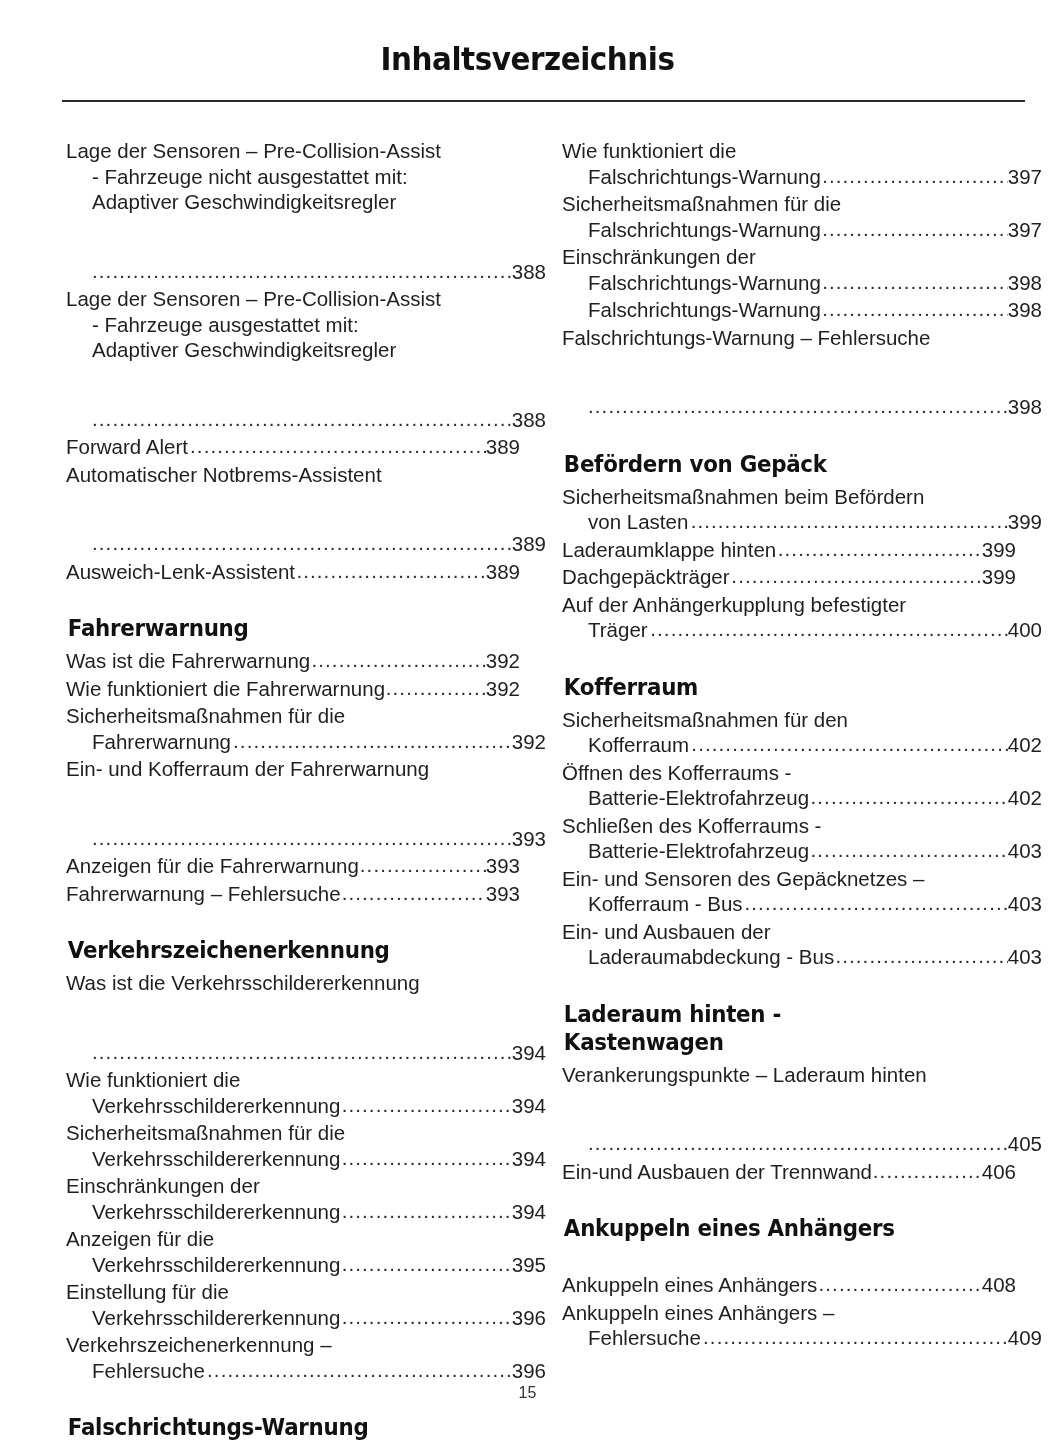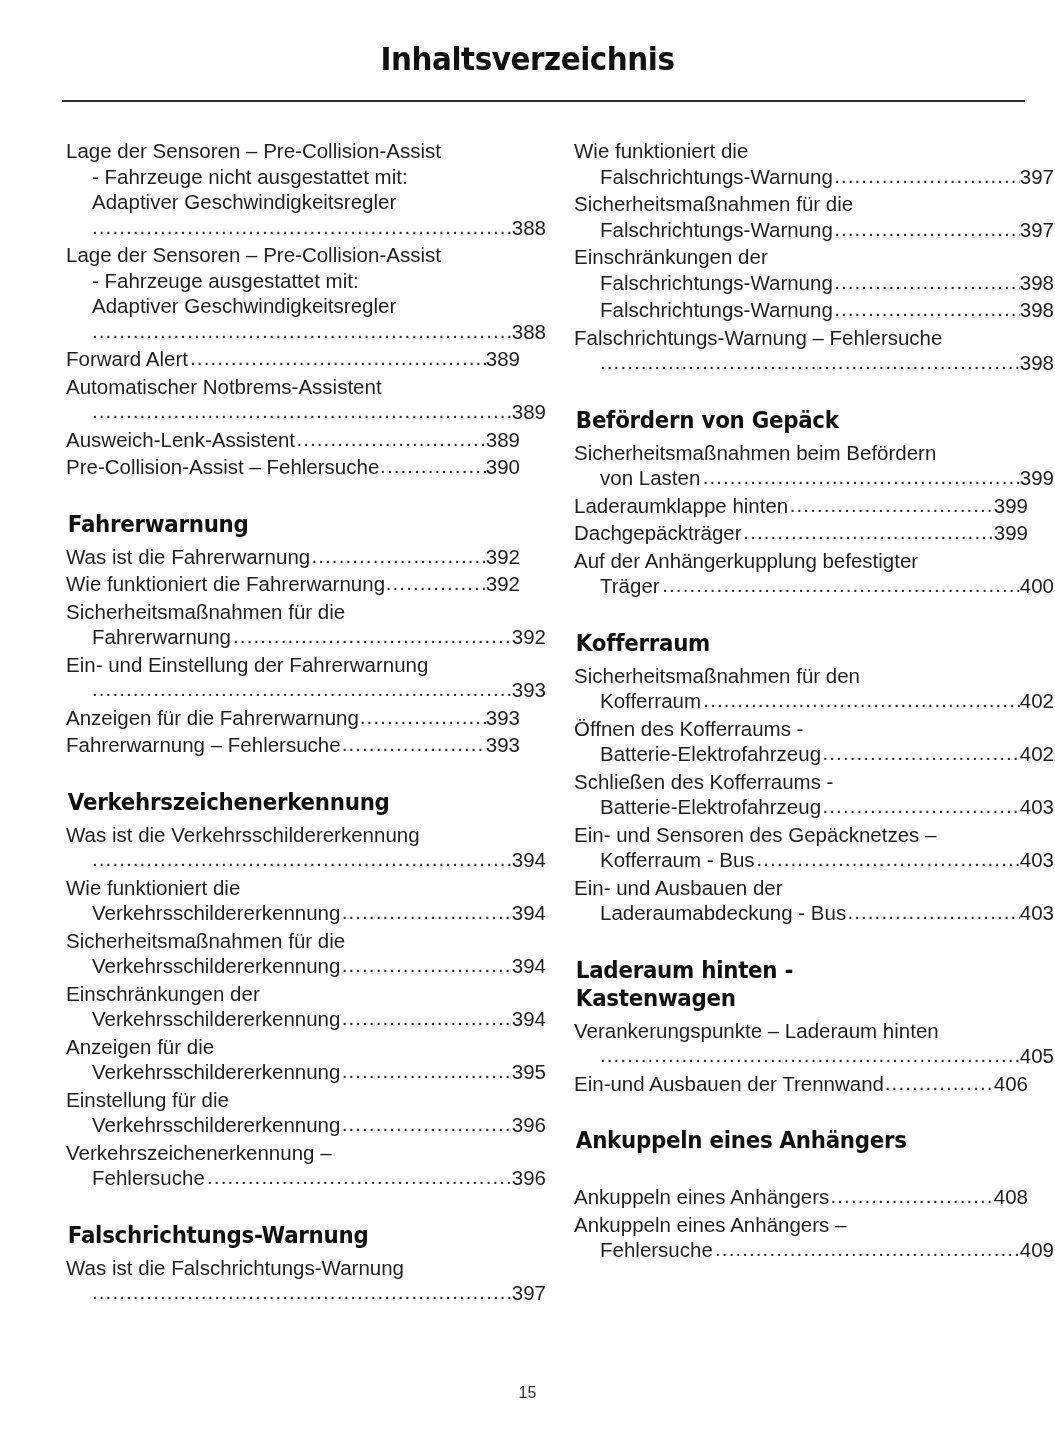--- a/index.html
+++ b/index.html
@@ -46,21 +46,21 @@
   }
 
   
   .columns {
     position: absolute;
     top: 138px;
     left: 66px;
     right: 34px;
     bottom: 90px;
     display: flex;
-    gap: 54px;
+    gap: 42px;
     align-items: flex-start;
   }
   .column {
     width: 454px;
     flex: 0 0 454px;
   }
 
   
   .section-heading {
     font-family: "DejaVu Sans", sans-serif;
@@ -100,20 +100,21 @@
   .entry-last {
     display: flex;
     align-items: baseline;
     width: 100%;
   }
   .entry-last.cont {
     padding-left: 26px;
   }
   .entry-last.leader-only {
     padding-left: 26px;
+    margin-top: 44px;
   }
   .entry-text {
     white-space: pre;
     flex: 0 0 auto;
   }
   .leader {
     flex: 1 1 auto;
     min-width: 6px;
     overflow: hidden;
     white-space: nowrap;
@@ -191,28 +192,20 @@
           </span>
         </div>
         <div class="toc-entry">
           <span class="entry-last">
             <span class="entry-text">Ausweich-Lenk-Assistent</span>
             <span class="gap-before-leader"></span>
             <span class="leader"></span>
             <span class="page-num">389</span>
           </span>
         </div>
-        <div class="toc-entry">
-          <span class="entry-last">
-            <span class="entry-text">Pre-Collision-Assist – Fehlersuche</span>
-            <span class="gap-before-leader"></span>
-            <span class="leader"></span>
-            <span class="page-num">390</span>
-          </span>
-        </div>
         <div class="section-heading">Fahrerwarnung</div>
         <div class="toc-entry">
           <span class="entry-last">
             <span class="entry-text">Was ist die Fahrerwarnung</span>
             <span class="gap-before-leader"></span>
             <span class="leader"></span>
             <span class="page-num">392</span>
           </span>
         </div>
         <div class="toc-entry">
@@ -226,21 +219,21 @@
         <div class="toc-entry">
           <span class="entry-line">Sicherheitsmaßnahmen für die</span>
           <span class="entry-last cont">
             <span class="entry-text">Fahrerwarnung</span>
             <span class="gap-before-leader"></span>
             <span class="leader"></span>
             <span class="page-num">392</span>
           </span>
         </div>
         <div class="toc-entry">
-          <span class="entry-line">Ein- und Einstellung der Fahrerwarnung</span>
+          <span class="entry-line">Ein- und Kofferraum der Fahrerwarnung</span>
           <span class="entry-last leader-only">
             <span class="leader"></span>
             <span class="page-num">393</span>
           </span>
         </div>
         <div class="toc-entry">
           <span class="entry-last">
             <span class="entry-text">Anzeigen für die Fahrerwarnung</span>
             <span class="gap-before-leader"></span>
             <span class="leader"></span>

